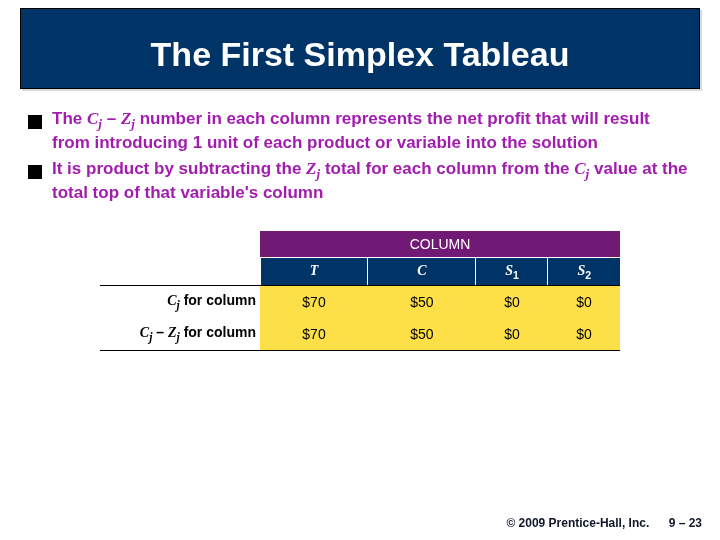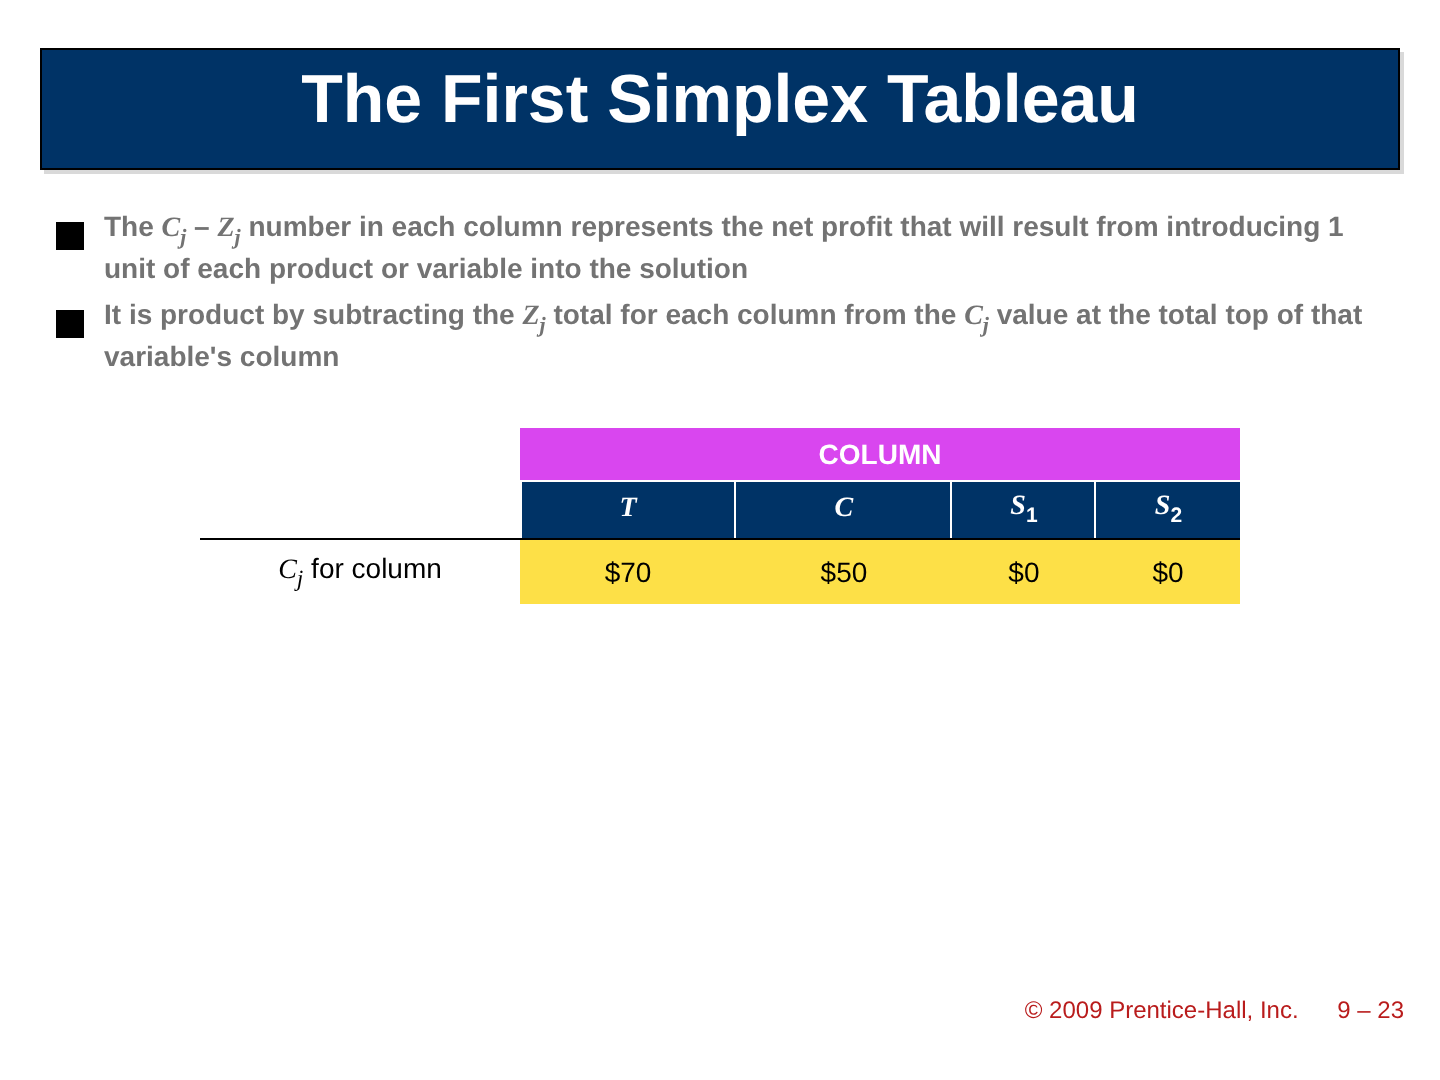--- a/index.html
+++ b/index.html
@@ -5,24 +5,24 @@
   * { box-sizing: border-box; margin: 0; padding: 0; }
   body {
     width: 720px;
     height: 540px;
     background: #fff;
     font-family: Arial, Helvetica, sans-serif;
     position: relative;
     overflow: hidden;
   }
   .title-bar {
-    margin: 24px 20px 0 20px;
+    margin: 8px 20px 0 20px;
     background: #003366;
     border: 1px solid #000;
-    padding: 6px 0 14px 0;
+    padding: 26px 0 14px 0;
     text-align: center;
     box-shadow: 2px 2px 0 rgba(0,0,0,0.15);
   }
   .title-bar h1 {
     color: #fff;
     font-size: 34px;
     font-weight: bold;
   }
   .bullets {
     margin: 20px 28px 0 28px;
@@ -34,49 +34,49 @@
   }
   .bullet .sq {
     width: 14px;
     height: 14px;
     background: #000;
     flex: 0 0 14px;
     margin-top: 6px;
     margin-right: 10px;
   }
   .bullet .text {
-    font-size: 14px;
+    font-size: 17px;
     font-weight: bold;
     line-height: 1.22;
-    color: #737373;
+    color: #a21caf;
   }
   .it { font-style: italic; font-family: "Times New Roman", serif; font-weight: bold; }
   .subj { font-style: italic; font-family: "Times New Roman", serif; font-weight: bold; font-size: 0.78em; vertical-align: sub; }
   .tbl-wrap {
     margin: 26px auto 0 auto;
     width: 520px;
   }
   .hdrcol {
-    background: #d946ef;
+    background: #701a75;
     color: #fff;
     text-align: center;
     font-size: 14px;
-    font-weight: bold;
+    font-weight: normal;
     padding: 5px 0;
     border-top: 1px solid #fff;
     border-bottom: 1px solid #fff;
   }
   table {
     width: 100%;
     border-collapse: collapse;
     font-size: 14px;
   }
   th.rowlabel, td.rowlabel {
-    text-align: center;
-    font-weight: normal;
+    text-align: right;
+    font-weight: bold;
     padding: 6px 4px;
     width: 160px;
     background: #fff;
   }
   th.ch {
     background: #003366;
     color: #fff;
     font-weight: bold;
     font-style: italic;
     font-family: "Times New Roman", serif;
@@ -86,24 +86,25 @@
   }
   .subh { font-size: 0.75em; font-style: normal; font-family: Arial, sans-serif; vertical-align: sub; }
   td.val {
     text-align: center;
     padding: 7px 0;
     background: #fde047;
   }
   tr.sep td, tr.sep th { border-bottom: 1.5px solid #000; }
   .footer {
     position: absolute;
-    bottom: 28px;
+    bottom: 10px;
     right: 18px;
     font-size: 12px;
-    color: #b91c1c;
+    color: #0f172a;
+    font-weight: bold;
   }
   .footer .pg { margin-left: 16px; }
   .subtiny { font-style: italic; font-family:"Times New Roman",serif; }
 </style>
 </head>
 <body>
 
 <div class="title-bar">
   <h1>The First Simplex Tableau</h1>
 </div>
@@ -137,20 +138,27 @@
       <th class="ch"><span>S</span><span class="subh">1</span></th>
       <th class="ch"><span>S</span><span class="subh">2</span></th>
     </tr>
     <tr>
       <td class="rowlabel"><span class="subtiny">C</span><sub class="subtiny">j</sub><span> for column</span></td>
       <td class="val">$70</td>
       <td class="val">$50</td>
       <td class="val">$0</td>
       <td class="val">$0</td>
     </tr>
+    <tr class="sep">
+      <td class="rowlabel"><span class="subtiny">C</span><sub class="subtiny">j</sub><span> – </span><span class="subtiny">Z</span><sub class="subtiny">j</sub><span> for column</span></td>
+      <td class="val">$70</td>
+      <td class="val">$50</td>
+      <td class="val">$0</td>
+      <td class="val">$0</td>
+    </tr>
   </tbody>
     </table>
 </div>
 
 <div class="footer">
   <span>© 2009 Prentice-Hall, Inc.</span>
   <span class="pg">9 – 23</span>
 </div>
 
 </body></html>

